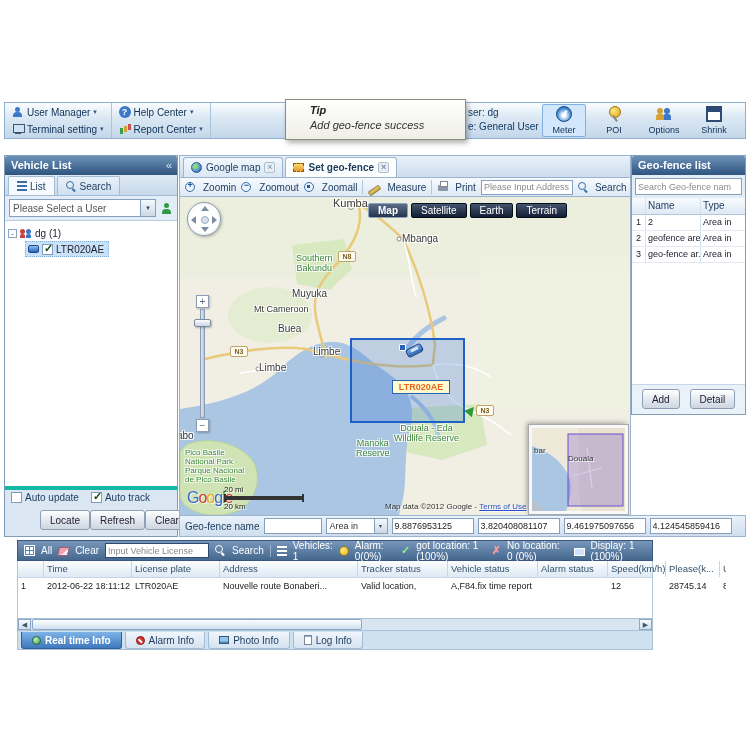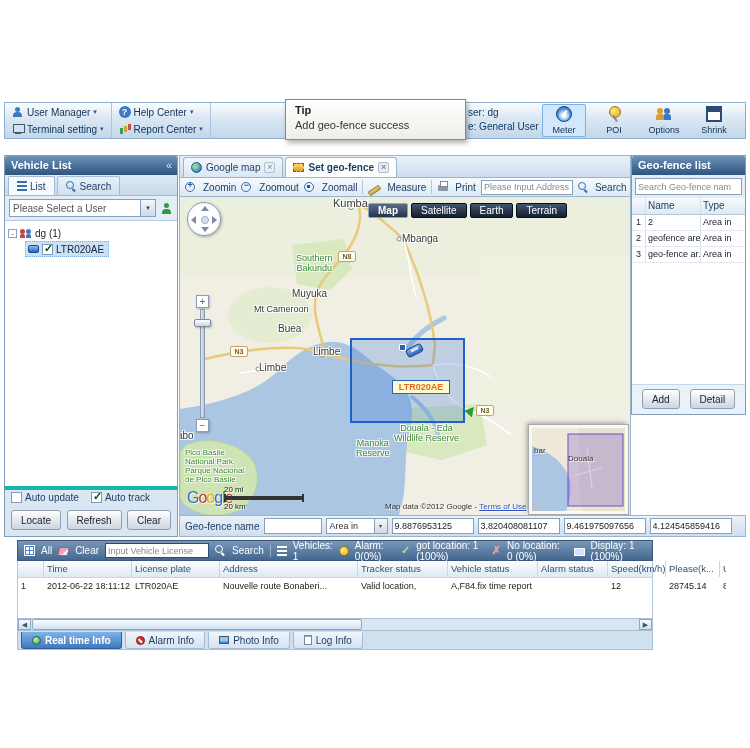--- a/index.html
+++ b/index.html
@@ -17,21 +17,21 @@
 .mi-user::before{content:"";position:absolute;left:3px;top:1px;width:5px;height:5px;border-radius:50%;background:#3c78c8;}
 .mi-user::after{content:"";position:absolute;left:1px;top:6px;width:9px;height:5px;border-radius:4px 4px 0 0;background:#3c78c8;}
 .mi-vehicle::before{content:"";position:absolute;left:0;top:3px;width:12px;height:5px;border-radius:2px;background:#d8a030;}
 .mi-vehicle::after{content:"";position:absolute;left:2px;top:8px;width:3px;height:3px;border-radius:50%;background:#444;box-shadow:5px 0 0 #444;}
 .mi-help::before{content:"?";position:absolute;left:0;top:0;width:12px;height:12px;border-radius:50%;background:#3c78c8;color:#fff;font-size:9px;font-weight:bold;text-align:center;line-height:12px;}
 .mi-terminal::before{content:"";position:absolute;left:1px;top:1px;width:10px;height:7px;border:1px solid #456;background:#cfe3f7;}
 .mi-terminal::after{content:"";position:absolute;left:3px;top:9px;width:6px;height:2px;background:#456;}
 .mi-system::before{content:"";position:absolute;left:1px;top:1px;width:8px;height:8px;border:2px dashed #567fa8;border-radius:50%;}
 .mi-report::before{content:"";position:absolute;left:1px;bottom:1px;width:3px;height:6px;background:#3c9c50;box-shadow:4px -2px 0 #d8a030,8px -4px 0 #c85050;}
 
-#tip{position:absolute;left:285px;top:99px;width:181px;height:41px;background:linear-gradient(#ffffff,#efeee6);border:1px solid #8a8a7a;box-shadow:2px 3px 5px rgba(0,0,0,.3);z-index:20;padding:4px 9px;}
+#tip{position:absolute;left:285px;top:99px;width:181px;height:41px;background:linear-gradient(#ffffff,#efeee6);border:1px solid #8a8a7a;box-shadow:2px 3px 5px rgba(0,0,0,.3);z-index:20;padding:4px 24px;font-style:italic;}
 #tip .t{font-weight:bold;font-size:11px;color:#222;}
 #tip .m{font-size:11px;color:#333;margin-top:3px;}
 #userinfo{position:absolute;left:468px;top:106px;font-size:10px;color:#123a66;line-height:14px;z-index:5;}
 #quick{position:absolute;right:14px;top:104px;display:flex;gap:6px;z-index:5;}
 .qitem{width:44px;height:33px;display:flex;flex-direction:column;align-items:center;justify-content:space-between;padding:1px 0;font-size:9px;color:#0d3057;cursor:pointer;border:1px solid transparent;}
 .qitem.active{background:#d2e7fb;border:1px solid #7fb0e0;border-radius:2px;}
 .qi{width:16px;height:16px;position:relative;}
 .qi-meter{border-radius:50%;background:radial-gradient(circle at 50% 60%,#fff 15%,#4a90d8 60%,#1c5a9c);border:1px solid #16457c;}
 .qi-meter::after{content:"";position:absolute;left:7px;top:3px;width:2px;height:6px;background:#fff;transform:rotate(35deg);}
 .qi-poi::before{content:"";position:absolute;left:3px;top:0;width:10px;height:10px;border-radius:50%;background:radial-gradient(circle at 35% 35%,#ffe87a,#e0a81c);border:1px solid #9a7410;}
@@ -68,21 +68,21 @@
 .tnode{display:flex;align-items:center;gap:3px;height:16px;cursor:pointer;}
 .expander{width:9px;height:9px;border:1px solid #8aa4c0;background:#fff;font-size:8px;line-height:7px;text-align:center;color:#346;flex:0 0 auto;}
 .ti-group{width:12px;height:11px;position:relative;flex:0 0 auto;}
 .ti-group::before{content:"";position:absolute;left:0;top:1px;width:5px;height:5px;border-radius:50%;background:#c84040;box-shadow:6px 0 0 #3c78c8;}
 .ti-group::after{content:"";position:absolute;left:0;top:6px;width:5px;height:4px;border-radius:2px 2px 0 0;background:#c84040;box-shadow:6px 0 0 #3c78c8;}
 .ti-veh{width:11px;height:8px;background:linear-gradient(#8fc0ee,#2a62b8);border:1px solid #1c4a8c;border-radius:2px;flex:0 0 auto;}
 .tchild{margin-left:17px;background:#c9e2f8;border:1px dotted #7fb0dd;width:fit-content;padding:0 4px 0 2px;}
 #vfoot{background:#dae7f3;border-top:4px solid #14b8a6;padding:2px 6px 6px;flex:0 0 auto;}
 .cbrow{display:flex;gap:12px;align-items:center;font-size:10px;margin-bottom:7px;color:#1c3a5e;}
 .cbrow label{display:flex;align-items:center;gap:3px;cursor:pointer;}
-.btnrow{display:flex;justify-content:space-between;}
+.btnrow{display:flex;justify-content:space-between;margin-left:29px;}
 
 
 #maptabbar{position:absolute;left:179px;top:155px;width:452px;height:22px;background:linear-gradient(#e9f1fa,#cddcee);border:1px solid #9ab4d0;border-bottom:none;display:flex;align-items:flex-end;padding-left:3px;gap:2px;}
 .mtab{display:flex;align-items:center;gap:4px;height:20px;padding:0 7px;font-size:10px;background:linear-gradient(#f2f7fc,#d9e7f5);border:1px solid #9ab4d0;border-bottom:none;border-radius:3px 3px 0 0;color:#1a3a5c;cursor:pointer;}
 .mtab.active{background:#fdfefe;font-weight:bold;}
 .mclose{color:#7a8aa0;font-size:9px;border:1px solid #b0bece;background:#e8eef6;width:11px;height:11px;line-height:9px;text-align:center;border-radius:2px;cursor:pointer;}
 .gi-globe{width:11px;height:11px;border-radius:50%;background:radial-gradient(circle at 35% 35%,#8fd48f 25%,#3a7fd2 70%);border:1px solid #2a5a9c;flex:0 0 auto;}
 .gi-fence{width:11px;height:9px;background:linear-gradient(#ffd978,#e09a28);border:1px dashed #8a5c10;flex:0 0 auto;}
 #maptools{position:absolute;left:179px;top:177px;width:452px;height:20px;background:linear-gradient(#f7fafd,#dce9f5);border:1px solid #9ab4d0;display:flex;align-items:center;gap:5px;padding:0 5px;font-size:10px;color:#1c3a5e;}
 .tool{display:flex;align-items:center;gap:6px;cursor:pointer;color:#1c3a5e;}

